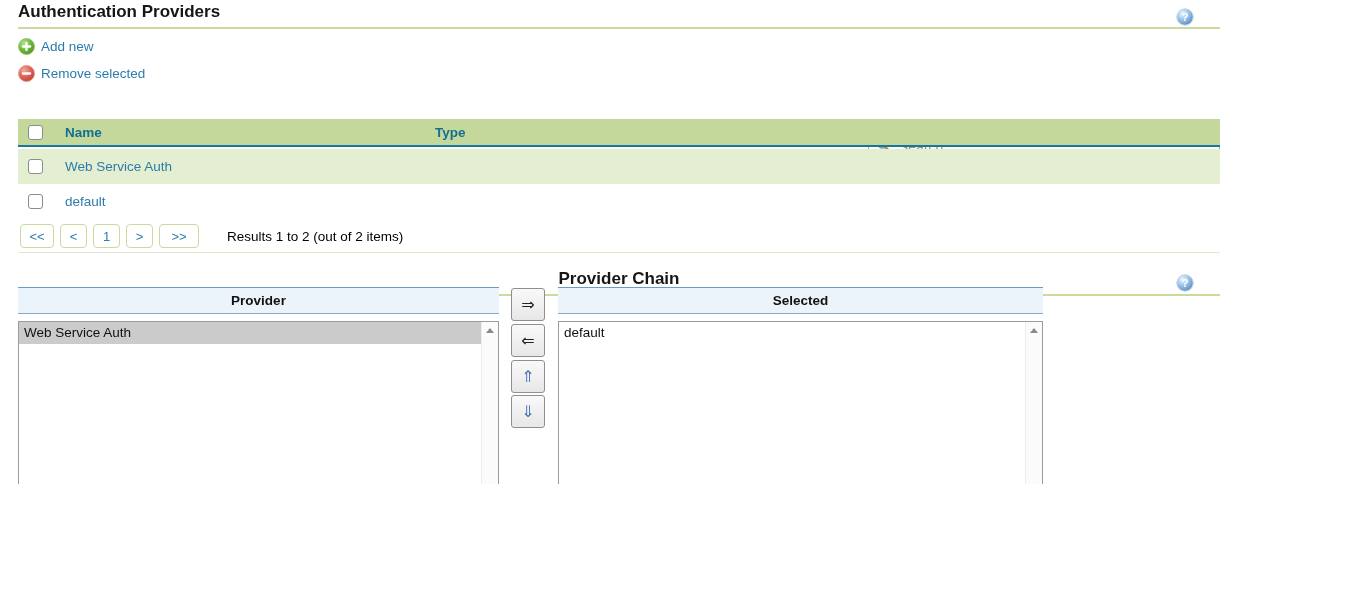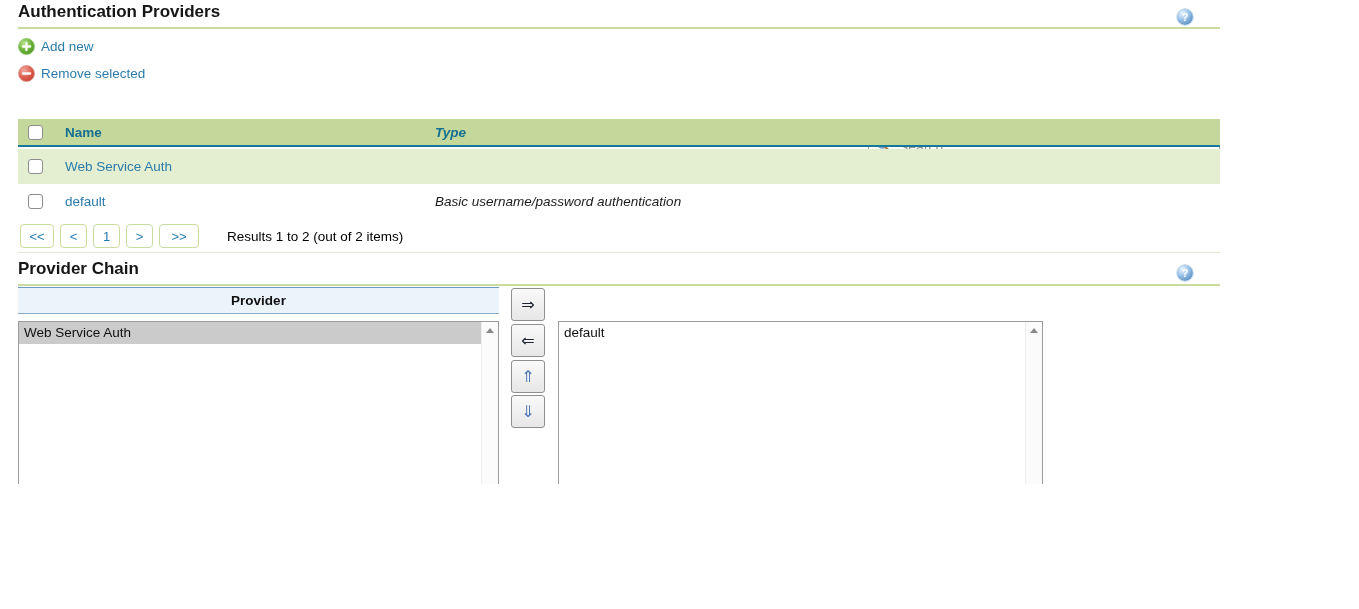--- a/index.html
+++ b/index.html
@@ -30,21 +30,21 @@
   
   .tbl-header { position:absolute; left:18px; top:119px; width:1202px; height:28px;
     background:#c5d89c; border-bottom:2px solid #15799c;padding-left:8px; }
   .tbl-header .hdr-label { position:absolute; top:0; line-height:28px; font-size:13.5px;
     font-weight:bold; color:#146f91; cursor:pointer; }
   .tbl-row { position:absolute; left:18px; width:1202px; height:35px; }
   .tbl-row .cell { position:absolute; top:0; line-height:35px; font-size:13.5px; }
   .row-green { background:#e4eed1; }
   .row-white { background:#ffffff; }
   .col-name { left:47px; }
-  .col-type { left:417px;font-style:italic; }
+  .col-type { left:417px; }
   .name-link { color:#2b7cab; cursor:pointer; }
   .type-text { color:#1c1c1c; }
   input[type="checkbox"] { -webkit-appearance:none; appearance:none;
     width:15px; height:15px; border:1px solid #8d8d8d; border-radius:3px; background:#fff;
     cursor:pointer; position:absolute; left:10px; }
   .tbl-header input[type="checkbox"] { top:6px; }
   .tbl-row input[type="checkbox"] { top:10px; }
 
   
   .pagination { position:absolute; left:20px; top:224px; display:flex; align-items:center; gap:6px; }
@@ -160,52 +160,52 @@
   </div>
 
   <div class="tbl-row row-green" style="top:149px;">
     <input type="checkbox" style="">
     <span class="cell col-name name-link">Web Service Auth</span>
   </div>
 
   <div class="tbl-row row-white" style="top:184px;">
     <input type="checkbox" style="">
     <span class="cell col-name name-link">default</span>
-    <span class="cell col-type type-text">Basic username/password authentication</span>
   </div>
 
   <div class="pagination">
     <button class="pg-btn pg-first">&lt;&lt;</button>
     <button class="pg-btn pg-prev">&lt;</button>
     <button class="pg-btn pg-page">1</button>
     <button class="pg-btn pg-next">&gt;</button>
     <button class="pg-btn pg-last">&gt;&gt;</button>
     <span class="pg-results">Results 1 to 2 (out of 2 items)</span>
   </div>
 
   <div class="section-divider"></div>
 
-  <div class="title-rule" style="top:259px;">
+  <div class="title-rule" style="top:269px;text-align:center;">
     <h1>Provider Chain</h1>
     <span class="help-icon" style="top:5px;">
       <svg width="18" height="18" viewBox="0 0 18 18">
         <defs>
           <radialGradient id="gHelp2" cx="35%" cy="28%" r="85%">
             <stop offset="0%" stop-color="#eef6fe"></stop>
               <stop offset="45%" stop-color="#9cc3e8"></stop>
               <stop offset="100%" stop-color="#4a81b9"></stop>
           </radialGradient>
         </defs>
         <circle cx="9" cy="9" r="8.2" fill="url(#gHelp2)" stroke="#bcd4ec" stroke-width="1"></circle>
         <text x="9" y="13" text-anchor="middle" font-size="11" font-weight="bold" fill="#ffffff">?</text>
       </svg>
     </span>
   </div>
 
   <div class="lb-header avail">Provider</div>
+  <div class="lb-header sel">Selected</div>
 
   <div class="listbox avail">
     <div class="lb-item highlight">Web Service Auth</div>
     <div class="vscroll">
       <div class="sb-btn sb-up">
           <span class="tri-up"></span>
         </div>
       <div class="sb-btn sb-down">
           <span class="tri-down"></span>
         </div>

